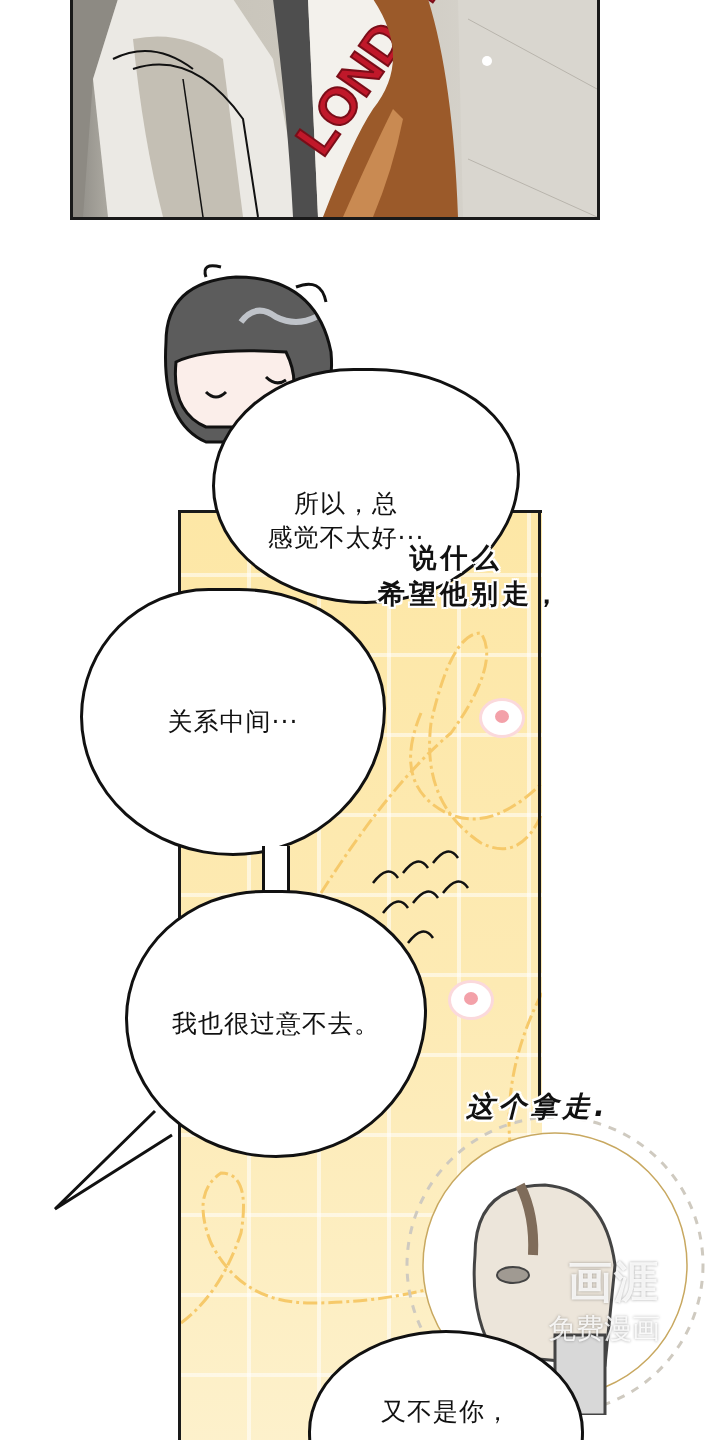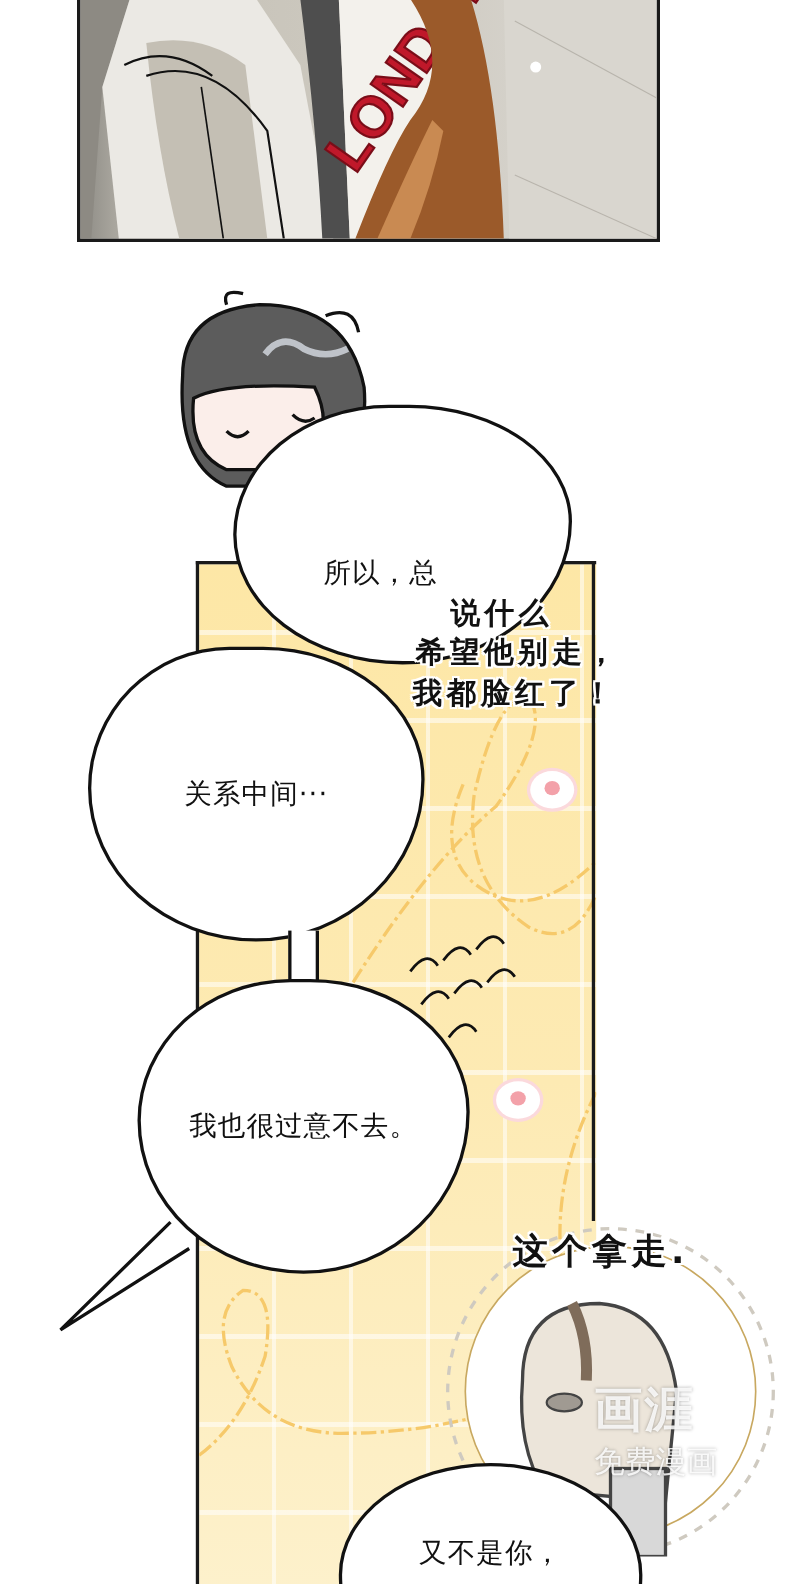--- a/index.html
+++ b/index.html
@@ -122,27 +122,27 @@
     <path d="M125 150 Q130 160 140 150" fill="none"></path>
   </g>
   <path d="M95 60 Q110 40 130 55 Q150 65 170 55" stroke="#bfc3c9" stroke-width="6" fill="none"></path>
   <path d="M60 15 Q55 0 75 5" stroke="#111" stroke-width="3" fill="none"></path>
   <path d="M150 25 Q175 15 180 40" stroke="#111" stroke-width="3" fill="none"></path>
 </svg>
 
 <div class="bubble" style="left:212px;top:368px;width:302px;height:230px;border-radius:46% 48% 50% 50% / 50% 45% 55% 50%;">
   <div style="margin-top:70px;margin-right:40px;">
     <span style="">所以，总</span>
+    <span>感觉不太好···</span>
   </div>
 </div>
 
 <div class="sfx" style="left:378px;top:540px;text-align:center;">
   <div style="padding-right:30px;">说什么</div>
   <div>希望他别走，</div>
-  <div style="margin-left:-6px;">我都脸红了！</div>
 </div>
 
 <div class="bubble" style="left:80px;top:588px;width:300px;height:262px;border-radius:42% 48% 50% 50% / 48% 45% 55% 52%;">
   <span>关系中间···</span>
 </div>
 
 <div class="abs" style="left:262px;top:846px;width:22px;height:50px;background:#fff;border-left:3px solid #111;border-right:3px solid #111;"></div>
 
 <div class="bubble" style="left:125px;top:890px;width:296px;height:262px;border-radius:46% 48% 50% 50% / 48% 45% 55% 52%;">
   <span>我也很过意不去。</span>
@@ -155,24 +155,24 @@
 <svg class="abs" style="left:395px;top:1115px" width="320" height="300" viewBox="0 0 320 300">
   <circle cx="160" cy="150" r="132" fill="#fff" stroke="#c8a860" stroke-width="1.5"></circle>
   <circle cx="160" cy="150" r="148" fill="none" stroke="#cfcac0" stroke-width="3" stroke-dasharray="8 8"></circle>
   <g stroke="#444" stroke-width="3" fill="#ece5da">
     <path d="M80 140 Q80 70 150 70 Q210 75 220 150 L210 250 L100 240 Q75 200 80 140 Z"></path>
   </g>
   <path d="M125 70 Q140 100 138 140" stroke="#7f6c5a" stroke-width="10" fill="none"></path>
   <ellipse cx="118" cy="160" rx="16" ry="8" fill="#a09a92" stroke="#444" stroke-width="2"></ellipse>
   <rect x="160" y="220" width="50" height="80" fill="#d8d8d8" stroke="#444" stroke-width="3"></rect>
 </svg>
-<div class="sfx" style="left:466px;top:1116px;font-size:32px;">
+<div class="sfx" style="left:466px;top:1088px;font-size:28px;font-style:italic;">
   <span>这个拿走.</span>
 </div>
 
-<div class="watermark" style="left:540px;top:1260px;width:120px;text-align:left;">
+<div class="watermark" style="left:540px;top:1260px;width:120px;text-align:right;">
   <div style="font-size:44px;font-weight:bold;letter-spacing:2px;line-height:1;">画涯</div>
   <div style="font-size:28px;margin-top:6px;">免费漫画</div>
 </div>
 
 <div class="bubble" style="left:308px;top:1330px;width:270px;height:220px;border-radius:50% 50% 40% 40% / 45% 45% 55% 55%;justify-content:flex-start;">
   <span style="margin-top:62px;">又不是你，</span>
 </div>
 
 </body></html>

